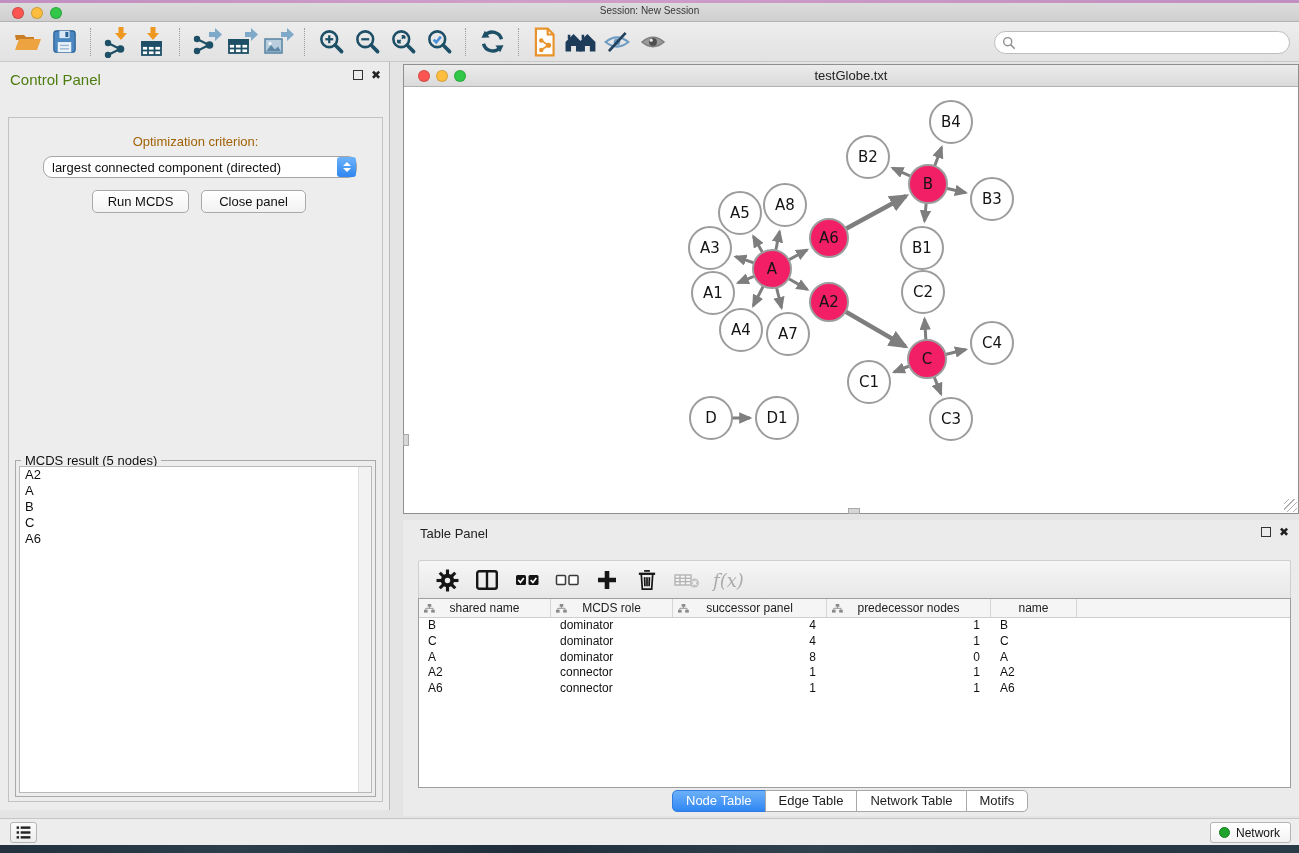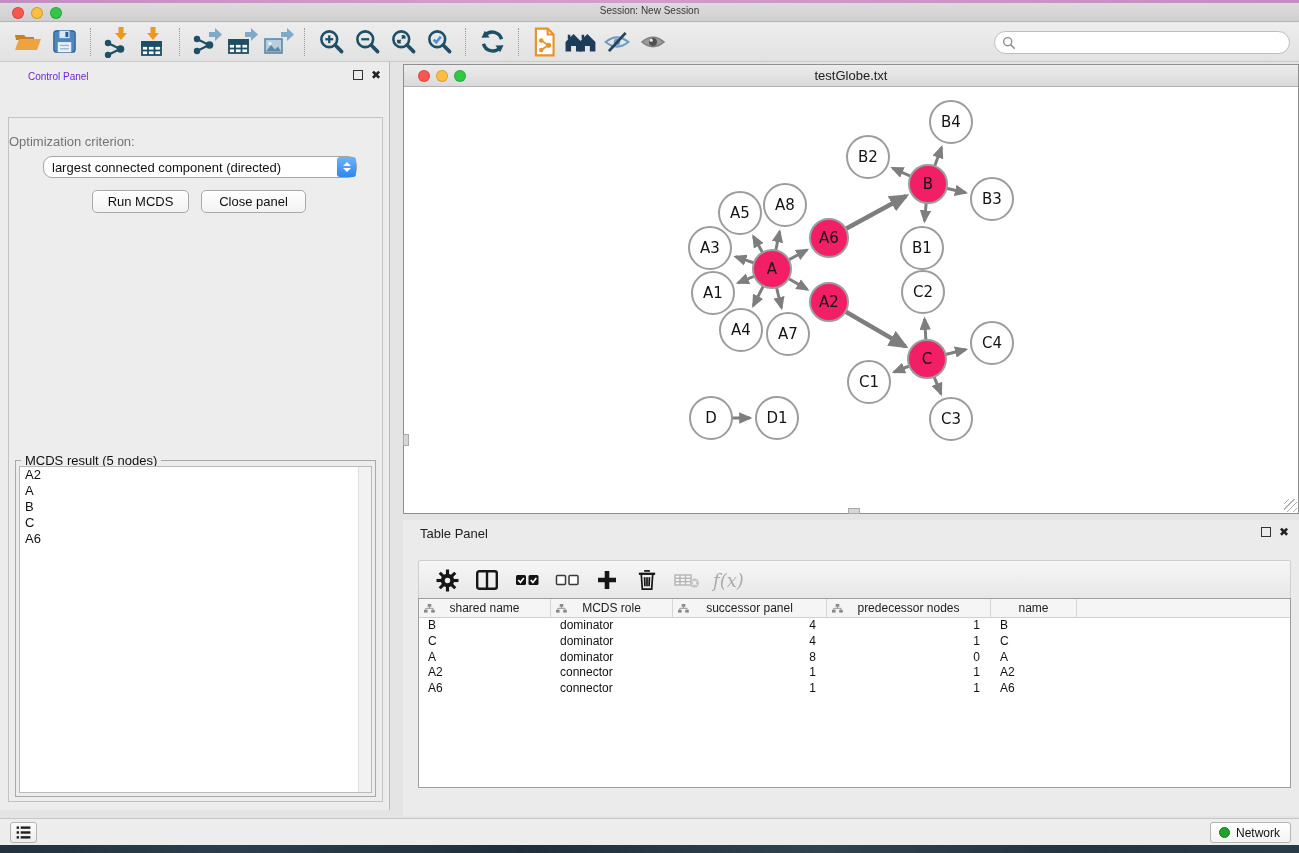--- a/index.html
+++ b/index.html
@@ -17,34 +17,34 @@
   
   .toolbar { position:absolute; left:0; top:22px; width:100%; height:40px; background:linear-gradient(#ededed,#e2e2e2); border-bottom:1px solid #c9c9c9; display:flex; align-items:center; padding-left:10px; }
   .ticon { width:36px; height:34px; display:flex; align-items:center; justify-content:center; flex:0 0 auto; cursor:default; }
   .vsep { width:0; height:28px; border-left:1px dotted #9b9b9b; margin:0 8px; flex:0 0 auto; }
   .searchbox { position:absolute; right:9px; top:9px; width:296px; height:23px; background:#fff; border:1px solid #bdbdbd; border-radius:12px; display:flex; align-items:center; padding-left:7px; }
   .searchbox input { border:none; outline:none; flex:1; height:18px; font-size:12px; background:transparent; font-family:"Liberation Sans",sans-serif; }
 
   
   .control-panel { position:absolute; left:0; top:62px; width:390px; height:748px; background:#ececec; border-right:1px solid #b9b9b9; }
   .panel-header { position:relative; height:30px; }
-  .panel-title { position:absolute; left:28px; top:9px; font-size:10px; color:#6d28d9; }
+  .panel-title { position:absolute; left:10px; top:9px; font-size:15px; color:#4d7c0f; }
   .panel-winbtns { position:absolute; right:8px; top:8px; display:flex; gap:8px; align-items:center; }
   .float-btn { width:10px; height:10px; border:1.5px solid #333; display:inline-block; }
   .close-btn { font-size:12px; font-weight:bold; color:#222; line-height:10px; }
 
   .seg-tabs { position:absolute; display:flex; }
   .seg { height:22px; line-height:20px; padding:0 13px; background:#fff; border:1px solid #a8a8a8; margin-left:-1px; font-size:13px; color:#1c1c1c; cursor:default; }
   .seg:first-child { border-radius:4px 0 0 4px; margin-left:0; }
   .seg:last-child { border-radius:0 4px 4px 0; }
   .seg.active { background:linear-gradient(#6cb0f8,#2f86f3); color:#fff; border-color:#2f7ce0; }
   .cp-tabs { left:78px; top:33px; }
 
   .cp-content { position:absolute; left:8px; top:55px; width:375px; height:685px; background:#ededed; border:1px solid #c2c2c2; }
-  .opt-label { position:absolute; left:0; right:0; top:16px; font-size:13px; color:#737373; }
+  .opt-label { position:absolute; left:0; right:0; top:16px; text-align:center; font-size:13px; color:#a16207; }
   .dropdown { position:absolute; left:34px; top:38px; width:314px; height:22px; background:#fff; border:1px solid #a5a5a5; border-radius:9px; display:flex; align-items:center; }
   .dropdown .dd-text { padding-left:8px; font-size:13px; color:#111; flex:1; white-space:nowrap; overflow:hidden; }
   .dd-stepper { width:19px; height:20px; margin:0; border-radius:3px; background:linear-gradient(#6db3f9,#2e86f0); display:flex; flex-direction:column; align-items:center; justify-content:center; gap:2px; }
   .dd-up { width:0; height:0; border-left:4px solid transparent; border-right:4px solid transparent; border-bottom:4px solid #fff; }
   .dd-down { width:0; height:0; border-left:4px solid transparent; border-right:4px solid transparent; border-top:4px solid #fff; }
   .btn { position:absolute; height:23px; background:linear-gradient(#ffffff,#f2f2f2); border:1px solid #a9a9a9; border-radius:5px; font-size:13px; color:#111; text-align:center; line-height:21px; cursor:default; }
   .btn-run { left:83px; top:72px; width:97px; }
   .btn-close { left:192px; top:72px; width:105px; }
 
   .groupbox { position:absolute; left:6px; top:342px; width:361px; height:337px; border:1px solid #a9a9a9; }
@@ -572,20 +572,26 @@
         <div class="dt-row">
           <div class="dt-cell al" style="width: 132px;">A6</div>
           <div class="dt-cell al" style="width: 122px;">connector</div>
           <div class="dt-cell ar" style="width: 154px;">1</div>
           <div class="dt-cell ar" style="width: 164px;">1</div>
           <div class="dt-cell al" style="width: 86px;">A6</div>
         </div>
       </div>
   </div>
 
+  <div class="seg-tabs tp-tabs" id="tp-tabs">
+      <span class="seg active">Node Table</span>
+      <span class="seg">Edge Table</span>
+      <span class="seg">Network Table</span>
+      <span class="seg">Motifs</span>
+    </div>
 </div>
 
 <div class="status-bar">
   <span class="list-btn">
     <svg width="17" height="17" viewBox="0 0 21 21">
       <g fill="#222">
         <rect x="2" y="3" width="3" height="3"></rect>
           <rect x="7" y="3" width="12" height="3"></rect>
         <rect x="2" y="9" width="3" height="3"></rect>
           <rect x="7" y="9" width="12" height="3"></rect>

